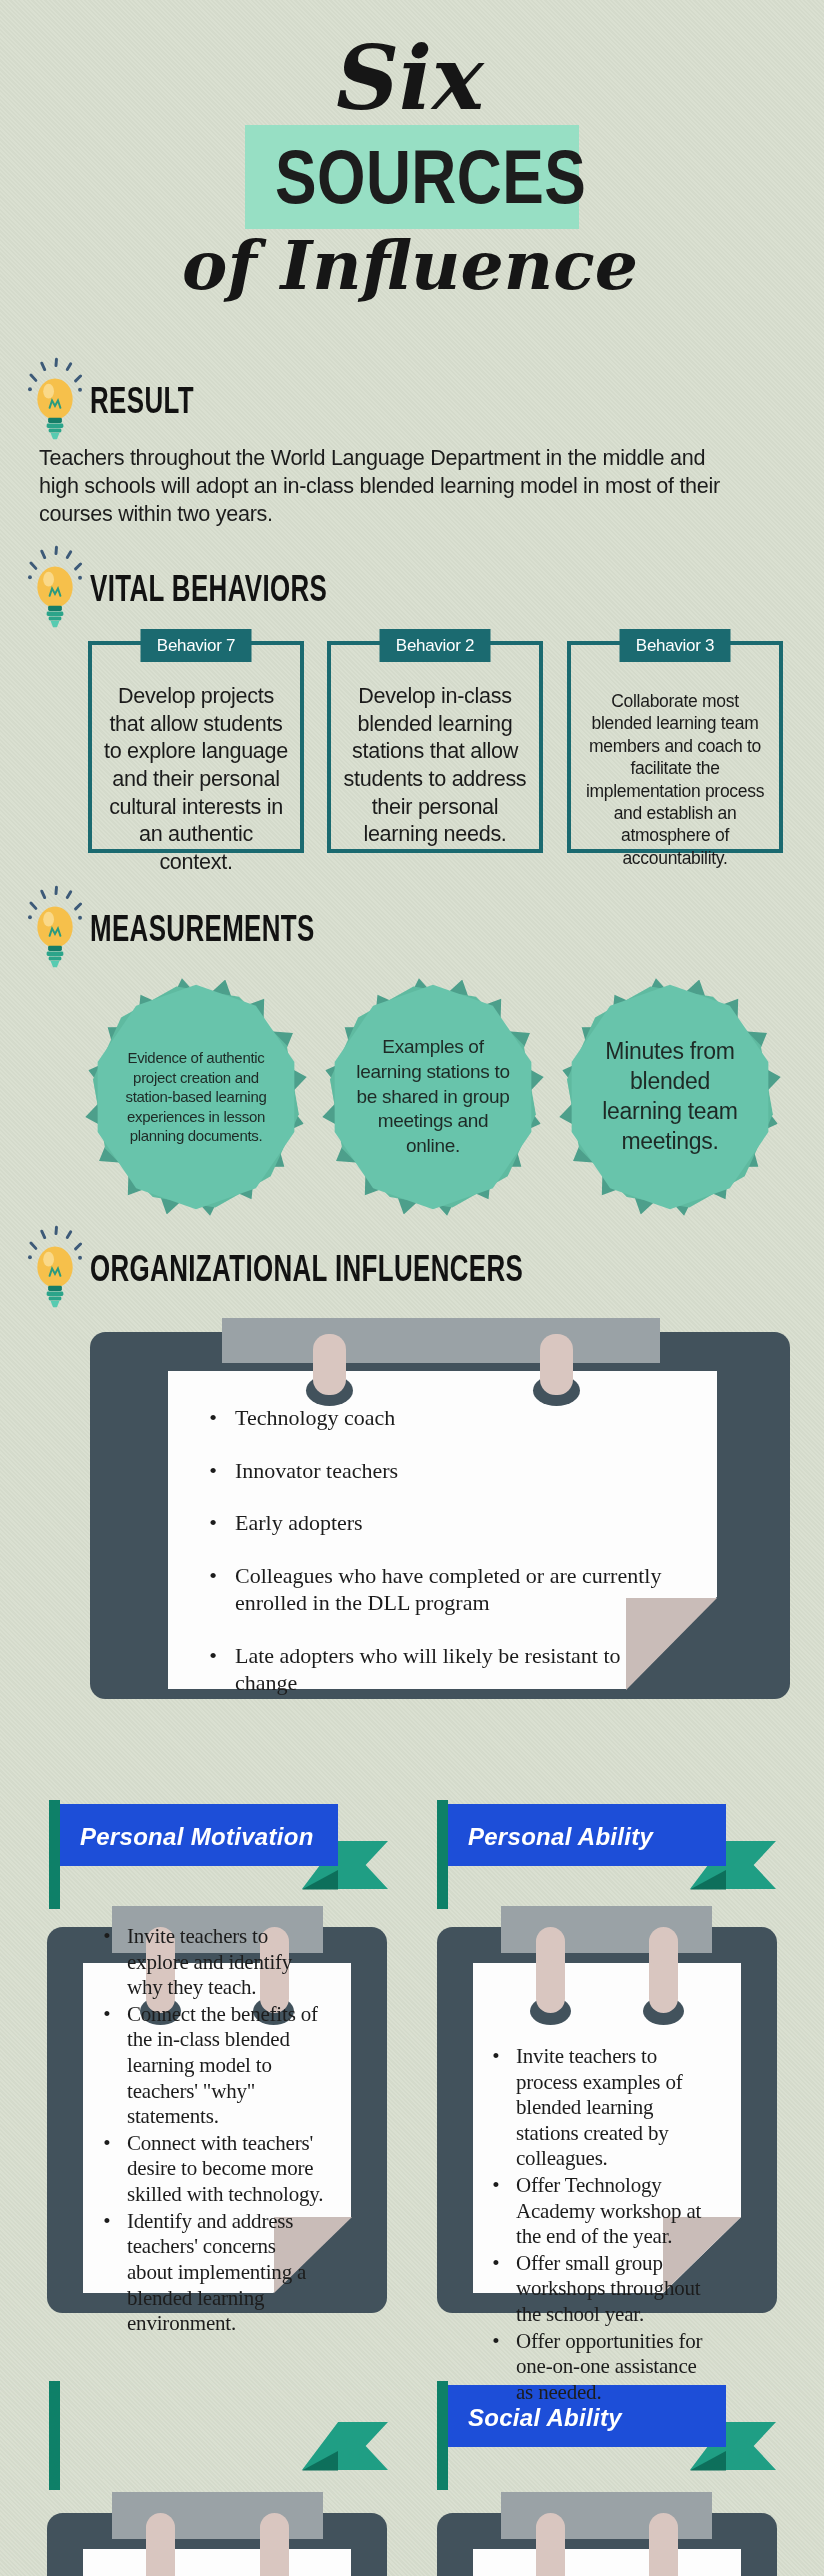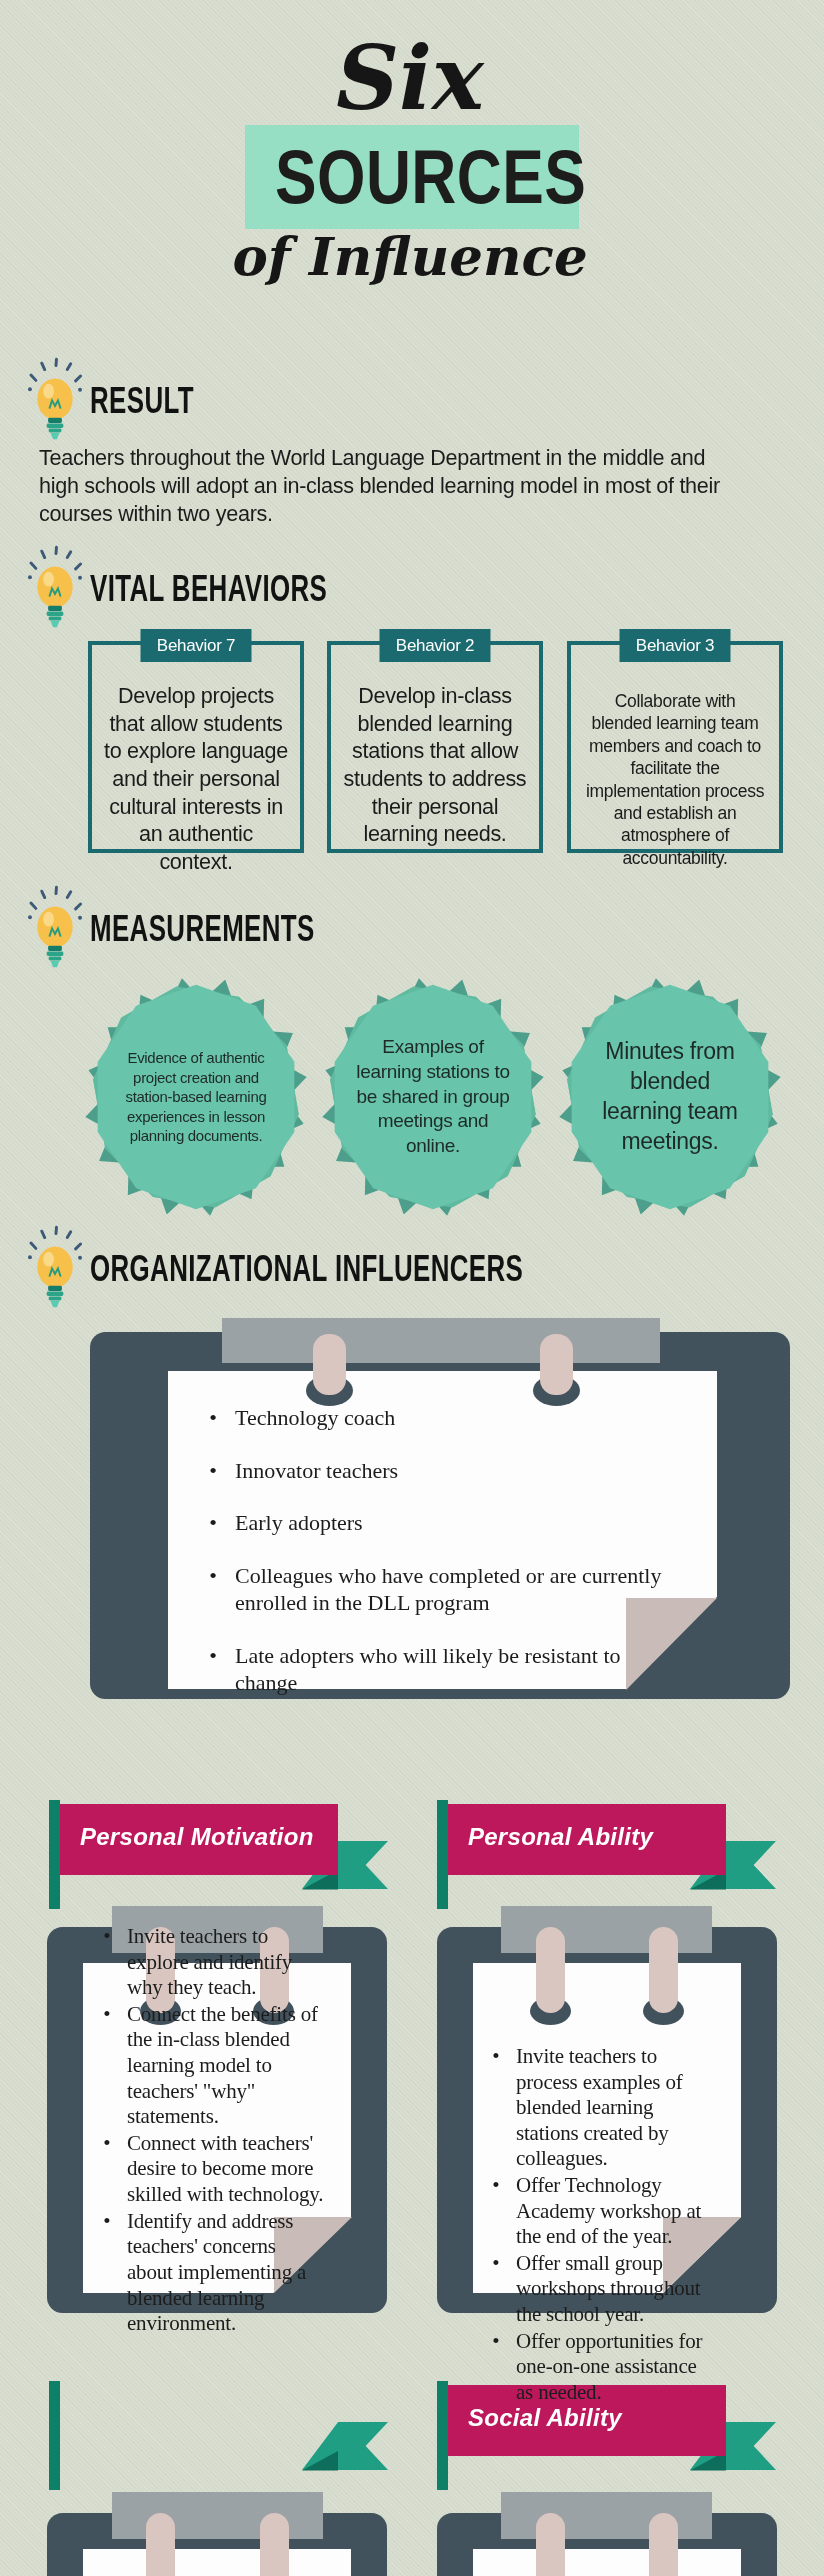--- a/index.html
+++ b/index.html
@@ -4,21 +4,21 @@
 <style>
   html,body{margin:0;padding:0;}
   body{width:824px;height:3632px;position:relative;background:#d8decf;font-family:"Liberation Sans",sans-serif;color:#1f1f1f;overflow:hidden;}
   .texture{position:absolute;inset:0;background:
     repeating-linear-gradient(45deg,rgba(255,255,255,.05) 0 1.5px,rgba(0,0,0,.02) 1.5px 3.1px);pointer-events:none;}
   .abs{position:absolute;}
 
   
   .title-script{position:absolute;width:820px;text-align:center;font-family:"DejaVu Serif",serif;font-style:italic;font-weight:bold;color:#161616;}
   .title-six{top:27px;font-size:87px;}
-  .title-influence{top:225px;font-size:53px;}
+  .title-influence{top:225px;font-size:68px;}
   .mint-block{left:245px;top:125px;width:334px;height:104px;background:#97dfc4;}
   .title-main{position:absolute;left:0;top:0;width:334px;height:104px;line-height:104px;text-align:center;
     font-size:76px;font-weight:bold;letter-spacing:0.5px;color:#1d1d1d;transform:scaleX(.82);transform-origin:center;white-space:nowrap;}
 
   
   .bulb{position:absolute;width:54px;height:87px;}
   .sec-heading{position:absolute;left:90px;font-size:36px;font-weight:bold;color:#121212;
     transform:scaleX(.72);transform-origin:left center;white-space:nowrap;letter-spacing:0.5px;}
 
   .result-body{left:39px;top:444px;width:696px;font-size:21.6px;line-height:1.3;letter-spacing:-0.3px;color:#1c1c1c;}
@@ -63,21 +63,21 @@
   .big-list li{margin-bottom:25px;}
 
   
   .row-paper{clip-path:polygon(0 0,100% 0,100% 77%,71% 100%,0 100%);}
   .row-list{width:228px;font-size:21px;letter-spacing:-0.2px;line-height:1.22;}
   .row-list li{margin-bottom:1px;padding-left:29px;}
 
   
   .ribbon{position:absolute;width:388px;height:118px;}
   .rib-bar{position:absolute;left:0;top:0;width:11.3px;height:109px;background:#0e8068;}
-  .rib-band{position:absolute;left:11.3px;top:4.1px;width:278px;height:71px;background:#be185d;}
+  .rib-band{position:absolute;left:11.3px;top:4.1px;width:278px;height:62px;background:#1d4ed8;}
   .rib-label{display:block;padding-left:19.6px;line-height:66px;font-size:24px;font-weight:bold;font-style:italic;
     color:#fff;letter-spacing:0.3px;white-space:nowrap;}
   .rib-flag{position:absolute;left:253px;top:41px;width:86px;height:48px;background:#1f9e84;
     clip-path:polygon(42% 0,100% 0,74% 50%,100% 100%,0 100%);}
   .rib-fold{position:absolute;left:253px;top:70px;width:36px;height:19.6px;background:#0d6f5b;
     clip-path:polygon(0 100%,100% 0,100% 100%);}
 </style>
 </head>
 <body>
 
@@ -170,21 +170,21 @@
 <div class="vb-box vb1" style="left:88px">
   <div class="vb-tab">Behavior 7</div>
   <div class="vb-text">Develop projects that allow students to explore language and their personal cultural interests in an authentic context.</div>
 </div>
 <div class="vb-box vb2" style="left:327px">
   <div class="vb-tab">Behavior 2</div>
   <div class="vb-text">Develop in-class blended learning stations that allow students to address their personal learning needs.</div>
 </div>
 <div class="vb-box vb3" style="left:567px">
   <div class="vb-tab">Behavior 3</div>
-  <div class="vb-text">Collaborate with blended learning team members and coach to facilitate the implementation process and establish an atmosphere of accountability.</div>
+  <div class="vb-text">Collaborate most blended learning team members and coach to facilitate the implementation process and establish an atmosphere of accountability.</div>
 </div>
 
 <div class="sec-heading" style="top:908px">MEASUREMENTS</div>
 
 <div class="badge badge1" style="left:85px">
   <div class="b-layer star16 b-back"></div>
   <div class="b-layer decagon b-mid"></div>
   <div class="b-layer decagon b-front"></div>
   <div class="b-text">
       <span>Evidence of authentic project creation and station-based learning experiences in lesson planning documents.</span>

